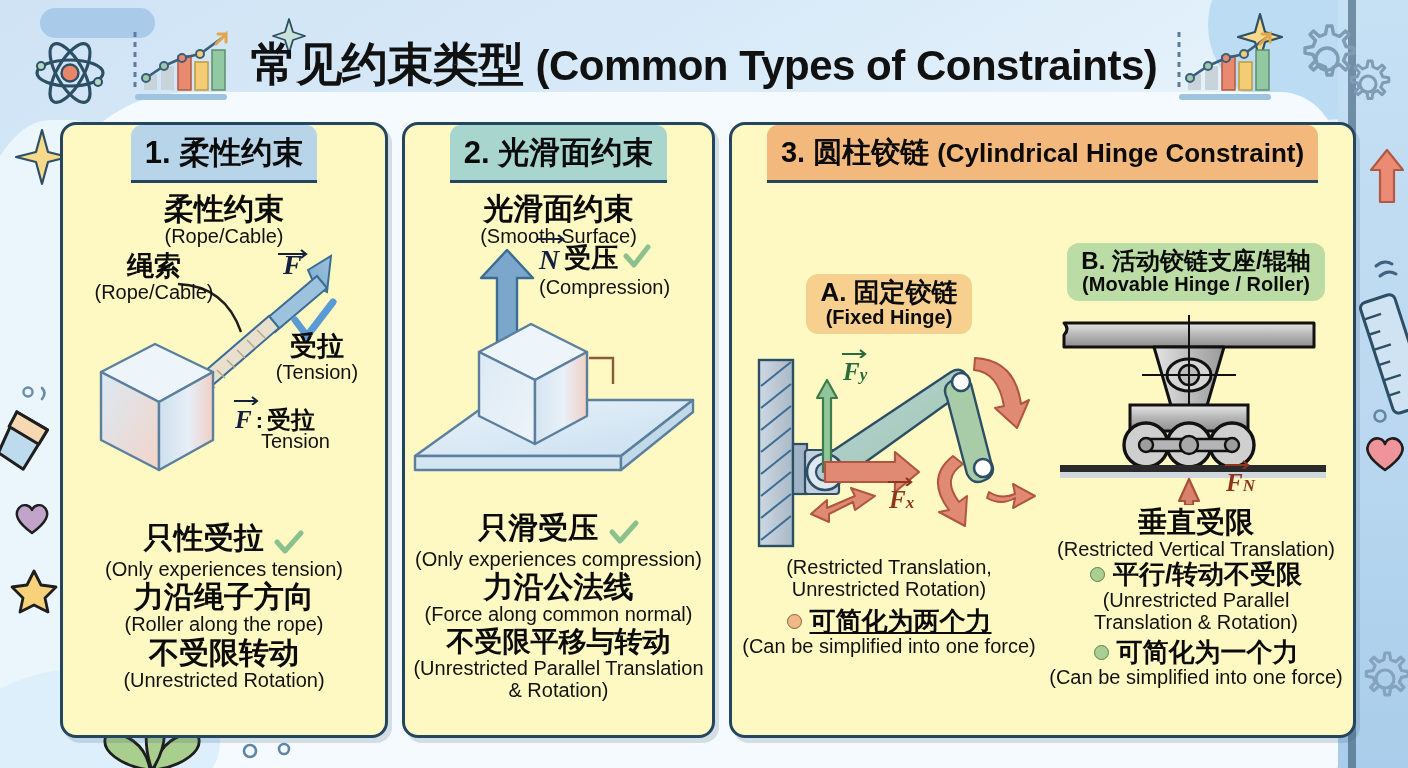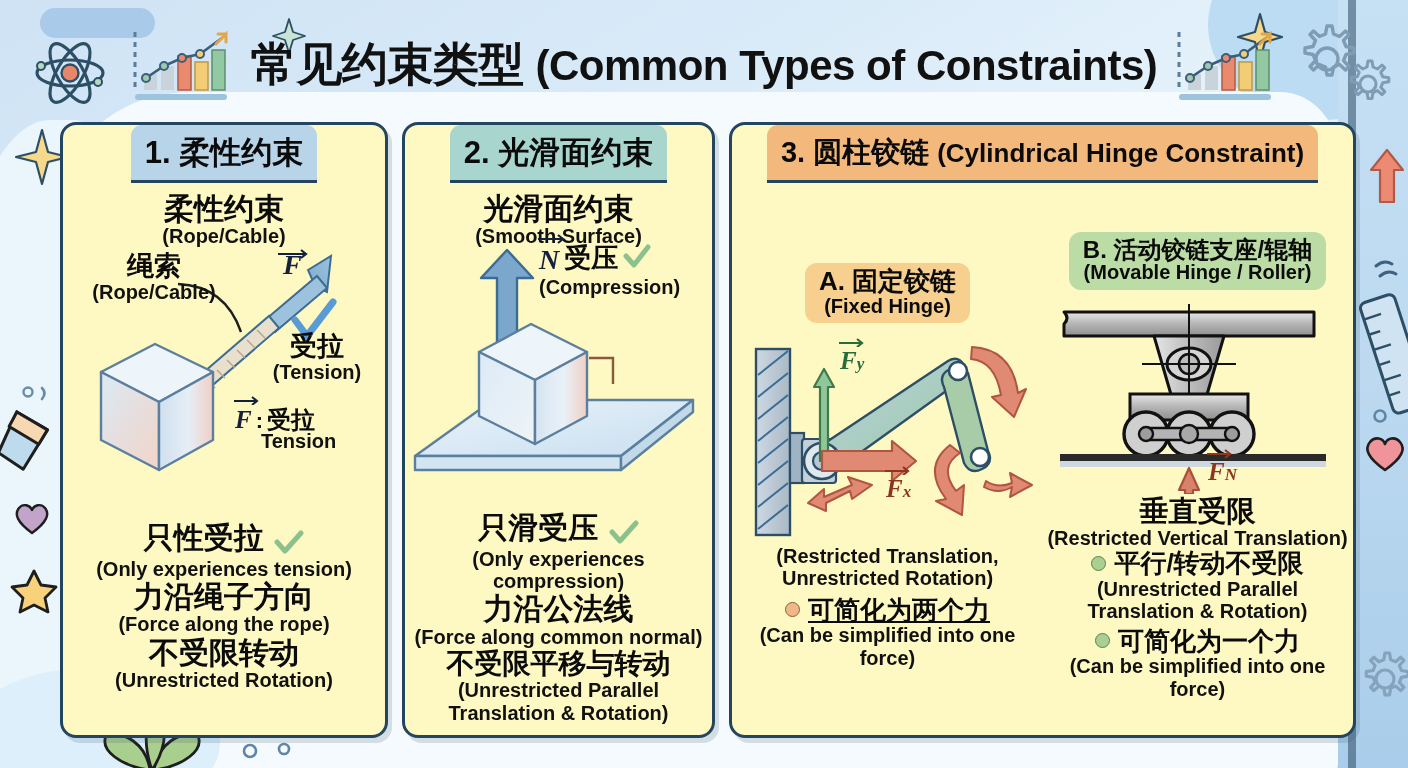--- a/index.html
+++ b/index.html
@@ -94,21 +94,21 @@
   .head2 { background:#a8d5cd; }
   .head3 { background:#f3b97c; }
   .panel-head .ttl { font-weight:bold; font-size:31px; color:#0b0b0b; white-space:nowrap; }
   .head3 .ttl { font-size:29px; }
   .head3 .ttl .en { font-size:26px; }
 
   .panel-body { flex:1; padding:8px 6px 6px; display:flex; flex-direction:column; align-items:center; }
 
   .cn-big { font-weight:bold; font-size:30px; color:#0b0b0b; line-height:1.08; text-align:center; }
   .cn-mid { font-weight:bold; font-size:27px; color:#0b0b0b; line-height:1.1; text-align:center; }
-  .en-sm { font-weight:bold; font-size:20px; color:#111; line-height:1.12; text-align:center; }
+  .en-sm { font-weight:normal; font-size:20px; color:#111; line-height:1.12; text-align:center; }
 
   .subtitle-block { text-align:center; margin-top:2px; }
 
   .figure { position:relative; width:100%; }
 
   .facts { text-align:center; margin-top:2px; }
   .facts .row { margin-bottom:1px; }
 
   .check { display:inline-block; vertical-align:middle; margin-left:6px; }
 
@@ -418,21 +418,21 @@
           <div class="cn-big" style="display:inline-block;">只性受拉</div>
           <span class="check">
             <svg width="30" height="24" viewBox="0 0 30 24">
                 <path d="M3 12 L11 21 L27 3" fill="none" stroke="#8cc08c" stroke-width="5" stroke-linecap="round" stroke-linejoin="round"></path>
               </svg>
           </span>
           <div class="en-sm">(Only experiences tension)</div>
         </div>
         <div class="row">
           <div class="cn-big">力沿绳子方向</div>
-          <div class="en-sm">(Force along the rope)</div>
+          <div class="en-sm">(Roller along the rope)</div>
         </div>
         <div class="row">
           <div class="cn-big">不受限转动</div>
           <div class="en-sm">(Unrestricted Rotation)</div>
         </div>
       </div>
     </div>
   </section>
 
   <section class="panel p2">
@@ -674,21 +674,21 @@
             <circle cx="186" cy="140" r="7" fill="#9d9d9d" stroke="#111" stroke-width="2.4"></circle>
             <circle cx="143" cy="140" r="9" fill="#a8a8a8" stroke="#111" stroke-width="2.4"></circle>
 
             <rect x="14" y="160" width="266" height="7" fill="#2a2a2a"></rect>
             <rect x="14" y="167" width="266" height="6" fill="#cfd8de"></rect>
 
             <path d="M133 196 L143 174 L153 196 L147 196 L147 200 L139 200 L139 196 Z" fill="#d8816b" stroke="#a9503c" stroke-width="2.2" stroke-linejoin="round"></path>
           </svg>
 
           <div style="position:absolute;left:162px;top:164px;">
-            <span style="position:relative;display:inline-block;">
+            <span style="position:relative;display:inline-block;margin-left:18px;">
               <span class="vecF" style="font-size:25px;color:#8e3520;">F</span><span class="vecF" style="font-size:17px;color:#8e3520;">N</span>
               <svg width="26" height="9" style="position:absolute;left:-2px;top:-9px;">
                 <path d="M1 5 L23 5 M19 1 L24 5 L19 9" fill="none" stroke="#8e3520" stroke-width="2.2"></path>
               </svg>
             </span>
           </div>
         </div>
 
         <div style="text-align:center;margin-top:2px;">
           <div class="cn-big" style="font-size:29px;">垂直受限</div>

